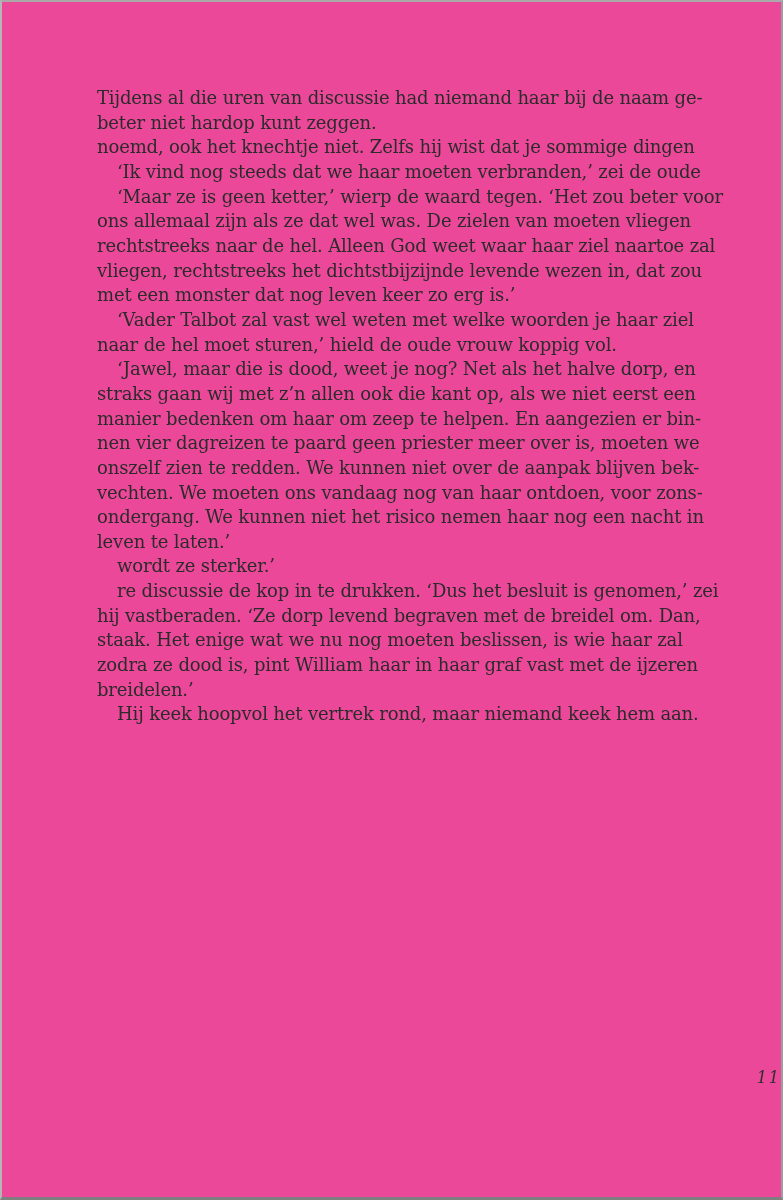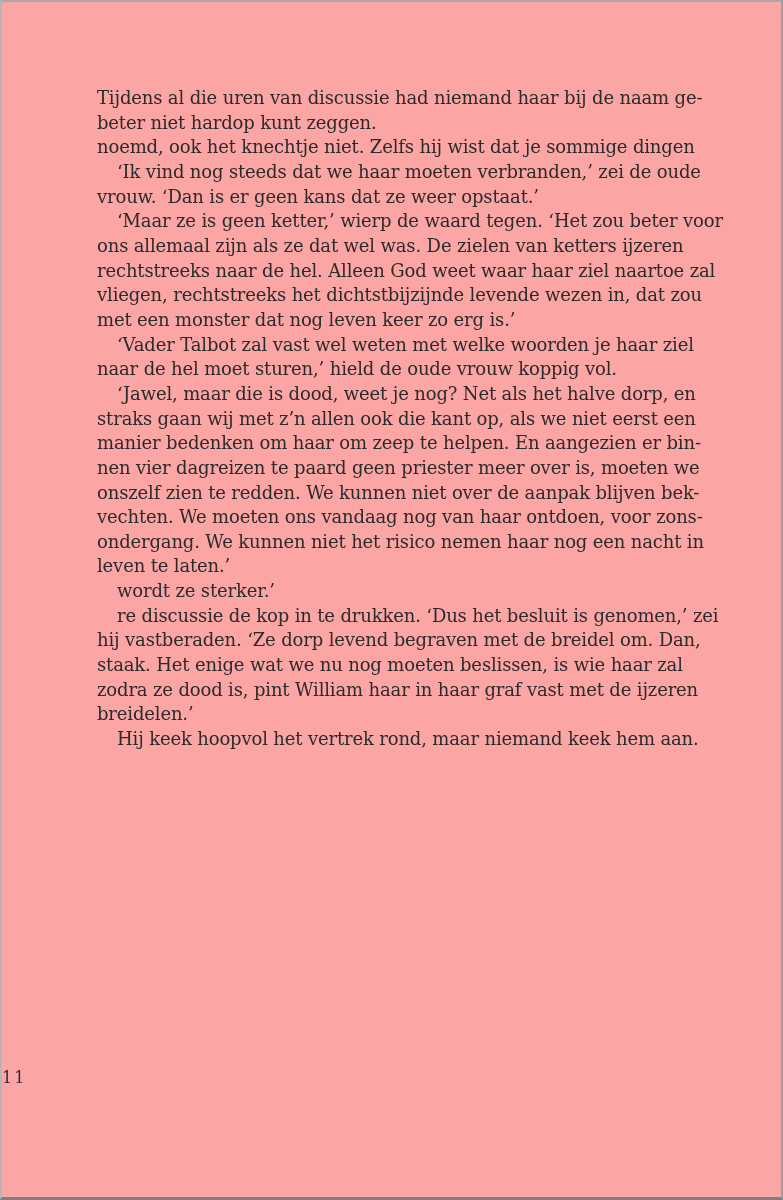--- a/index.html
+++ b/index.html
@@ -5,21 +5,21 @@
   html, body {
     margin: 0;
     padding: 0;
     background: #ffffff;
   }
   .book-page {
     position: relative;
     width: 783px;
     height: 1200px;
     box-sizing: border-box;
-    background: #fca5a5;
+    background: #ec4899;
     border-top: 2px solid #a9a9a9;
     border-left: 2px solid #b5b5b5;
     border-right: 2px solid #9e9e9e;
     border-bottom: 3px solid #7f7f7f;
     overflow: hidden;
     font-family: "DejaVu Serif", serif;
   }
   .text-block {
     position: absolute;
     left: 95px;
@@ -41,43 +41,43 @@
     text-align-last: left;
   }
   .para.indent .line:first-child {
     text-indent: 20px;
   }
   .page-number {
     position: absolute;
     top: 1066px;
     left: 0;
     width: 100%;
-    text-align: left;
+    text-align: right;
     font-size: 16px;
     letter-spacing: 2px;
     color: #2e2e2e;
+    font-style: italic;
   }
 </style>
 </head>
 <body>
 
 <div class="book-page">
   <div class="text-block">
       <div class="para">
         <div class="line">Tijdens al die uren van discussie had niemand haar bij de naam ge-</div>
         <div class="line pl">beter niet hardop kunt zeggen.</div>
         <div class="line">noemd, ook het knechtje niet. Zelfs hij wist dat je sommige dingen</div>
       </div>
       <div class="para indent">
         <div class="line">‘Ik vind nog steeds dat we haar moeten verbranden,’ zei de oude</div>
-        <div class="line pl">vrouw. ‘Dan is er geen kans dat ze weer opstaat.’</div>
       </div>
       <div class="para indent">
         <div class="line">‘Maar ze is geen ketter,’ wierp de waard tegen. ‘Het zou beter voor</div>
-        <div class="line">ons allemaal zijn als ze dat wel was. De zielen van ketters ijzeren</div>
+        <div class="line">ons allemaal zijn als ze dat wel was. De zielen van moeten vliegen</div>
         <div class="line">rechtstreeks naar de hel. Alleen God weet waar haar ziel naartoe zal</div>
         <div class="line">vliegen, rechtstreeks het dichtstbijzijnde levende wezen in, dat zou</div>
         <div class="line pl">met een monster dat nog leven keer zo erg is.’</div>
       </div>
       <div class="para indent">
         <div class="line">‘Vader Talbot zal vast wel weten met welke woorden je haar ziel</div>
         <div class="line pl">naar de hel moet sturen,’ hield de oude vrouw koppig vol.</div>
       </div>
       <div class="para indent">
         <div class="line">‘Jawel, maar die is dood, weet je nog? Net als het halve dorp, en</div>

